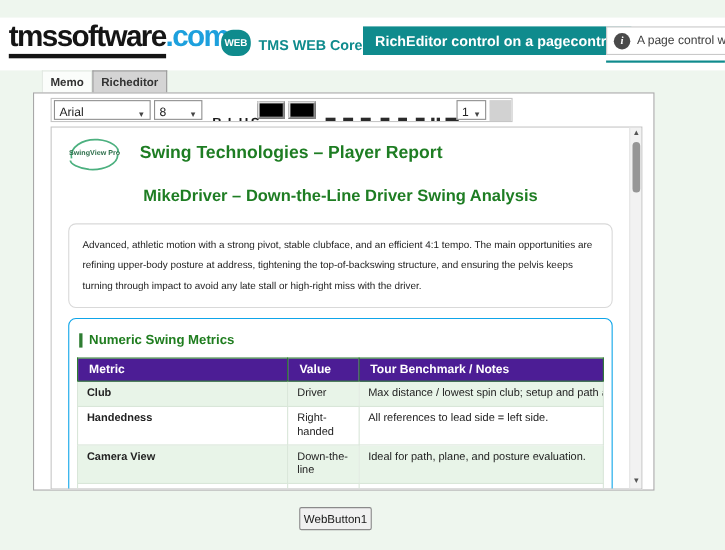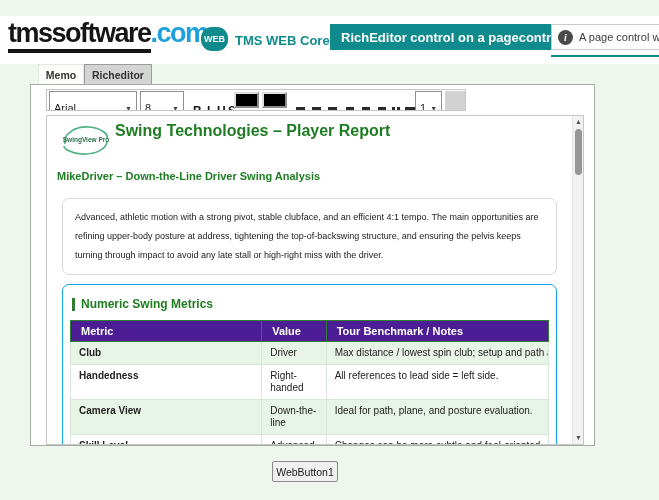--- a/index.html
+++ b/index.html
@@ -28,45 +28,45 @@
          display:flex; align-items:center; justify-content:center; cursor:pointer; }
   .tab-memo { left:38px; width:46px; background:#fbfdfb; border:1px solid #e2e8e2; border-bottom:none; }
   .tab-rich { left:84px; width:68px; background:#d4d4d4; border:1px solid #9b9b9b; border-bottom:none; }
 
   
   .panel { position:absolute; left:30px; top:84px; width:565px; height:362px; background:#ffffff; border:1px solid #a8a8a8; }
 
   
   .toolbar { position:absolute; left:15px; top:4px; width:420px; height:22px; background:#ffffff; border:1px solid #c6c6c6; overflow:hidden; }
   .dd { position:absolute; top:1px; height:18px; background:#fff; border:1px solid #8f8f8f; font-size:11px; color:#222;
-        display:flex; align-items:center; justify-content:space-between; padding:16px 4px; cursor:pointer; }
+        display:flex; align-items:flex-end; justify-content:space-between; padding:0 4px; cursor:pointer; }
   .dd-arrow { font-size:7px; color:#444; margin-left:4px; }
   .dd-font { left:2px;  width:88px; }
   .dd-size { left:93px; width:44px; }
   .dd-num  { left:368px; width:27px; }
   .clip-glyph { position:absolute; top:14px; font-size:12px; font-weight:bold; color:#1a1a1a; }
   .swatch { position:absolute; top:2px; width:25px; height:16px; background:#000; border:2px outset #e0e0e0; cursor:pointer; }
   .sw1 { left:187px; } .sw2 { left:215px; }
   .dash { position:absolute; top:17px; height:4px; background:#2a2a2a; }
   .gray-block { position:absolute; left:398px; top:1px; width:20px; height:20px; background:#d2d2d2; }
 
   
   .editor { position:absolute; left:15px; top:30px; width:538px; height:330px; background:#fff; border:1px solid #c6c6c6; overflow:hidden; }
   .vscroll { position:absolute; right:0; top:0; width:11px; height:100%; background:#f2f2f2; border-left:1px solid #e4e4e4; }
   .scroll-arrow { position:absolute; left:0; width:11px; height:10px; font-size:7px; color:#555; text-align:center; line-height:10px; cursor:pointer; }
   .arrow-up { top:1px; } .arrow-down { bottom:1px; }
   .scroll-thumb { position:absolute; left:2px; top:13px; width:7px; height:46px; background:#969696; border-radius:4px; cursor:grab; }
 
   .doc { position:absolute; left:0; top:0; right:11px; bottom:0; padding:6px 10px 0 10px; color:#1a1a1a; }
-  .doc-header { display:flex; align-items:flex-start; gap:2px; margin-left:2px; }
+  .doc-header { display:flex; align-items:center; gap:14px; margin-left:2px; }
   .swing-logo { position:relative; width:54px; height:36px; flex:0 0 auto; }
   .swing-logo svg { position:absolute; left:0; top:0; }
   .swing-logo-text { position:absolute; left:0; top:14px; width:54px; text-align:center; font-size:6.5px; font-weight:bold; color:#2c6e4a; }
   .doc-title { color:#1e7d23; font-size:16px; font-weight:bold; }
-  .doc-subtitle { margin-top:12px; text-align:left; color:#1e7d23; font-size:11px; font-weight:bold; }
+  .doc-subtitle { margin-top:12px; text-align:center; color:#1e7d23; font-size:15px; font-weight:bold; }
   .summary-box { margin:16px 5px 0 5px; border:1px solid #d9d9d9; border-radius:7px; padding:9px 12px;
                  font-size:9px; line-height:19px; color:#222; }
   .section-box { margin:9px 5px 0 5px; border:1px solid #0ea5e9; border-radius:7px; padding:10px 7px 0 7px; }
   .sec-head { display:flex; align-items:center; gap:6px; margin:2px 0 9px 2px; }
   .sec-bar { width:3px; height:13px; background:#2e7d32; }
   .sec-title { color:#1f7d1f; font-size:12px; font-weight:bold; }
 
   table.metrics { width:100%; border-collapse:collapse; table-layout:fixed; }
   .metrics th { background:#4c1d95; color:#fff; text-align:left; font-size:11px; font-weight:bold; padding:4px 10px; border:1px solid #2e7d32; }
   .metrics td { font-size:10px; color:#222; padding:5px 8px; border:1px solid #d9e6d9; vertical-align:top; line-height:12px; }

